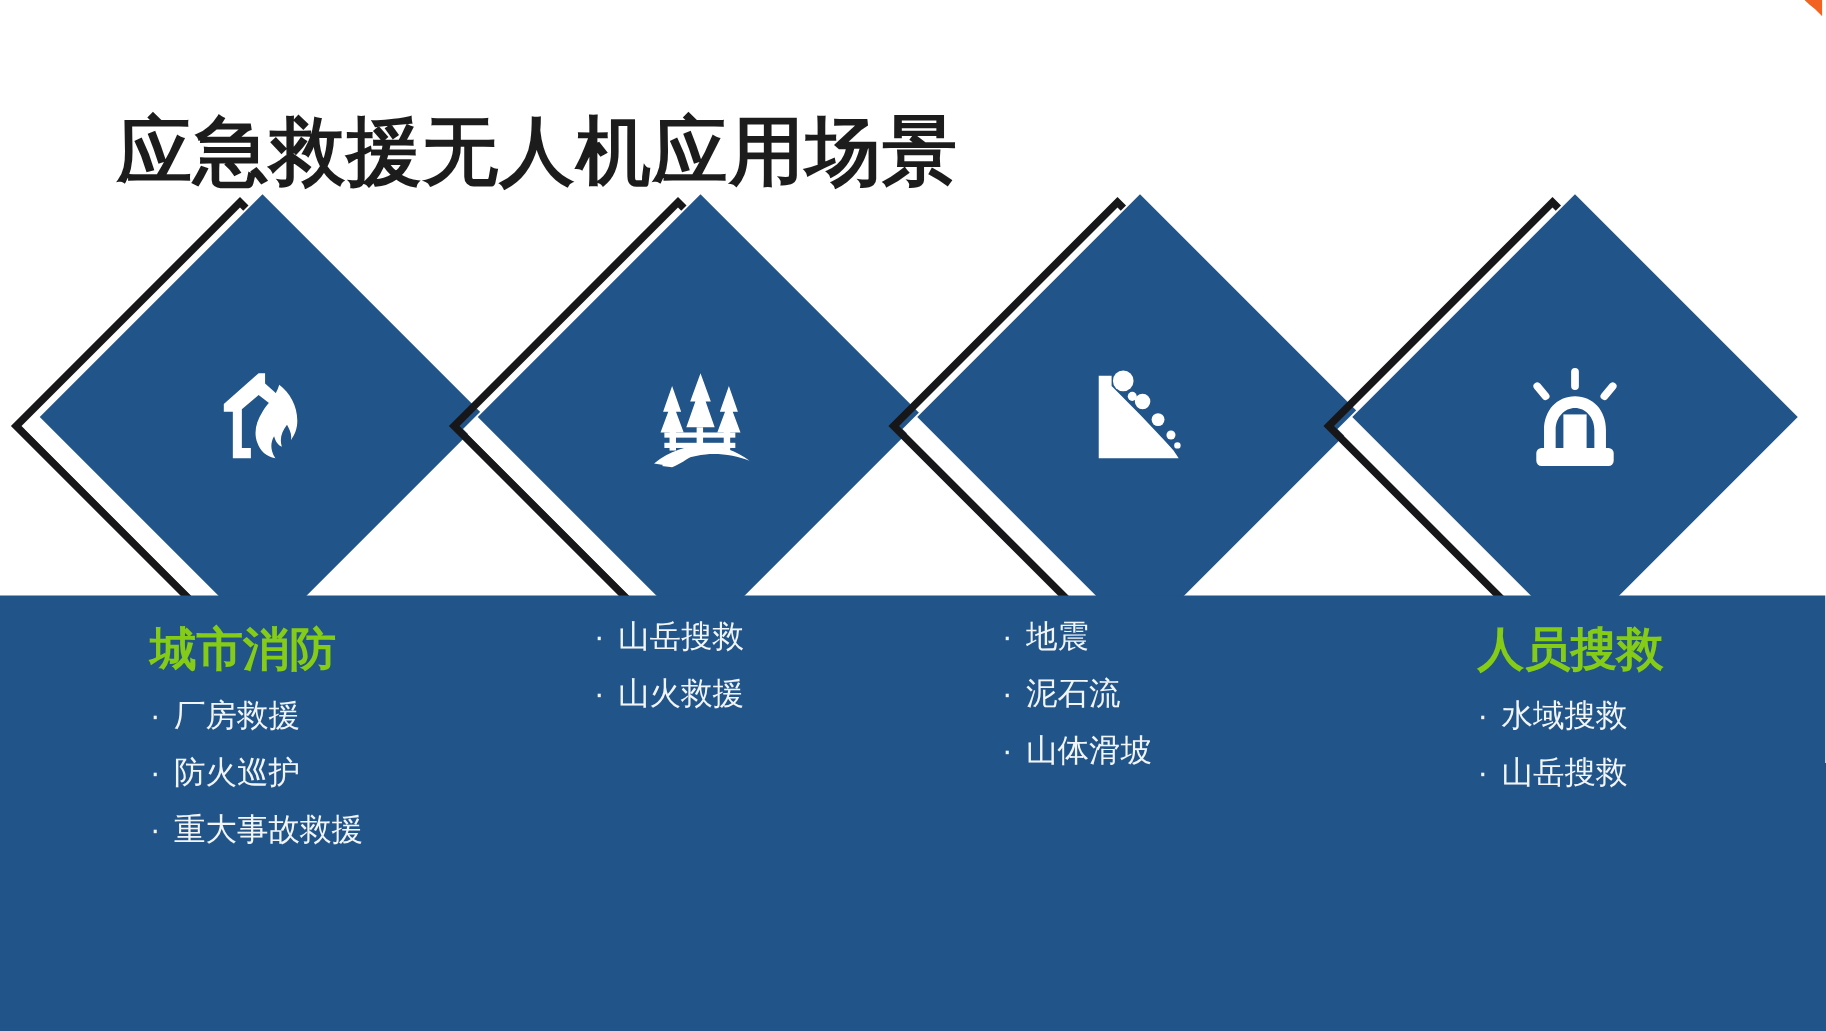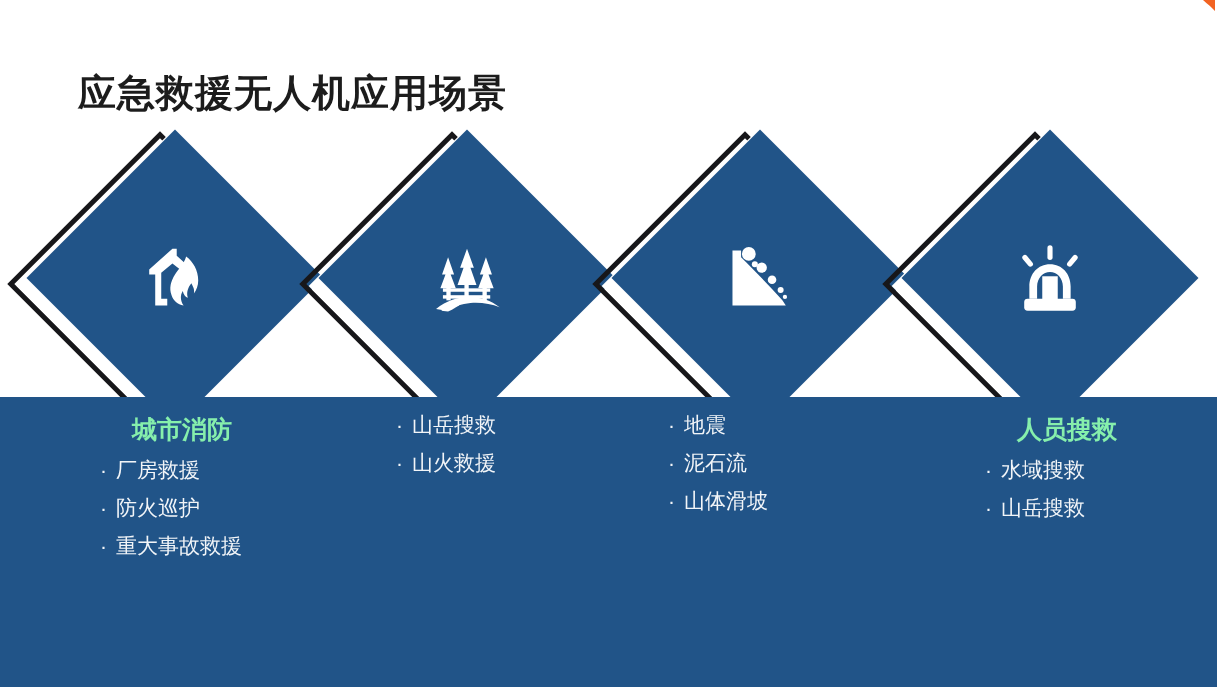--- a/index.html
+++ b/index.html
@@ -25,21 +25,21 @@
     background: #f26322;
     clip-path: polygon(0 0, 100% 0, 100% 100%, 58% 55%, 30% 30%);
     z-index: 40;
   }
 
   
   .page-title {
     position: absolute;
     left: 78px;
     top: 71px;
-    font-size: 38px;
+    font-size: 50px;
     font-weight: bold;
     color: #1c1c1c;
     letter-spacing: 1px;
     line-height: 1.2;
     white-space: nowrap;
   }
 
   
   .diamond-row {
     position: absolute;
@@ -128,27 +128,26 @@
     position: absolute;
     top: 17px;
     width: 290px;
   }
   .col.k0 { left: 100px; }
   .col.k1 { left: 396px; }
   .col.k2 { left: 668px; }
   .col.k3 { left: 985px; }
 
   .col-title {
-    font-size: 25px;
+    font-size: 31px;
     font-weight: bold;
-    color: #86efac;
+    color: #84cc16;
     line-height: 1.25;
     margin-bottom: 14px;
     white-space: nowrap;
-    margin-left: 32px;
   }
   .bullet-list {
     list-style: none;
     margin: 0;
     padding: 0;
   }
   .bullet-item {
     display: flex;
     align-items: baseline;
     font-size: 21px;

